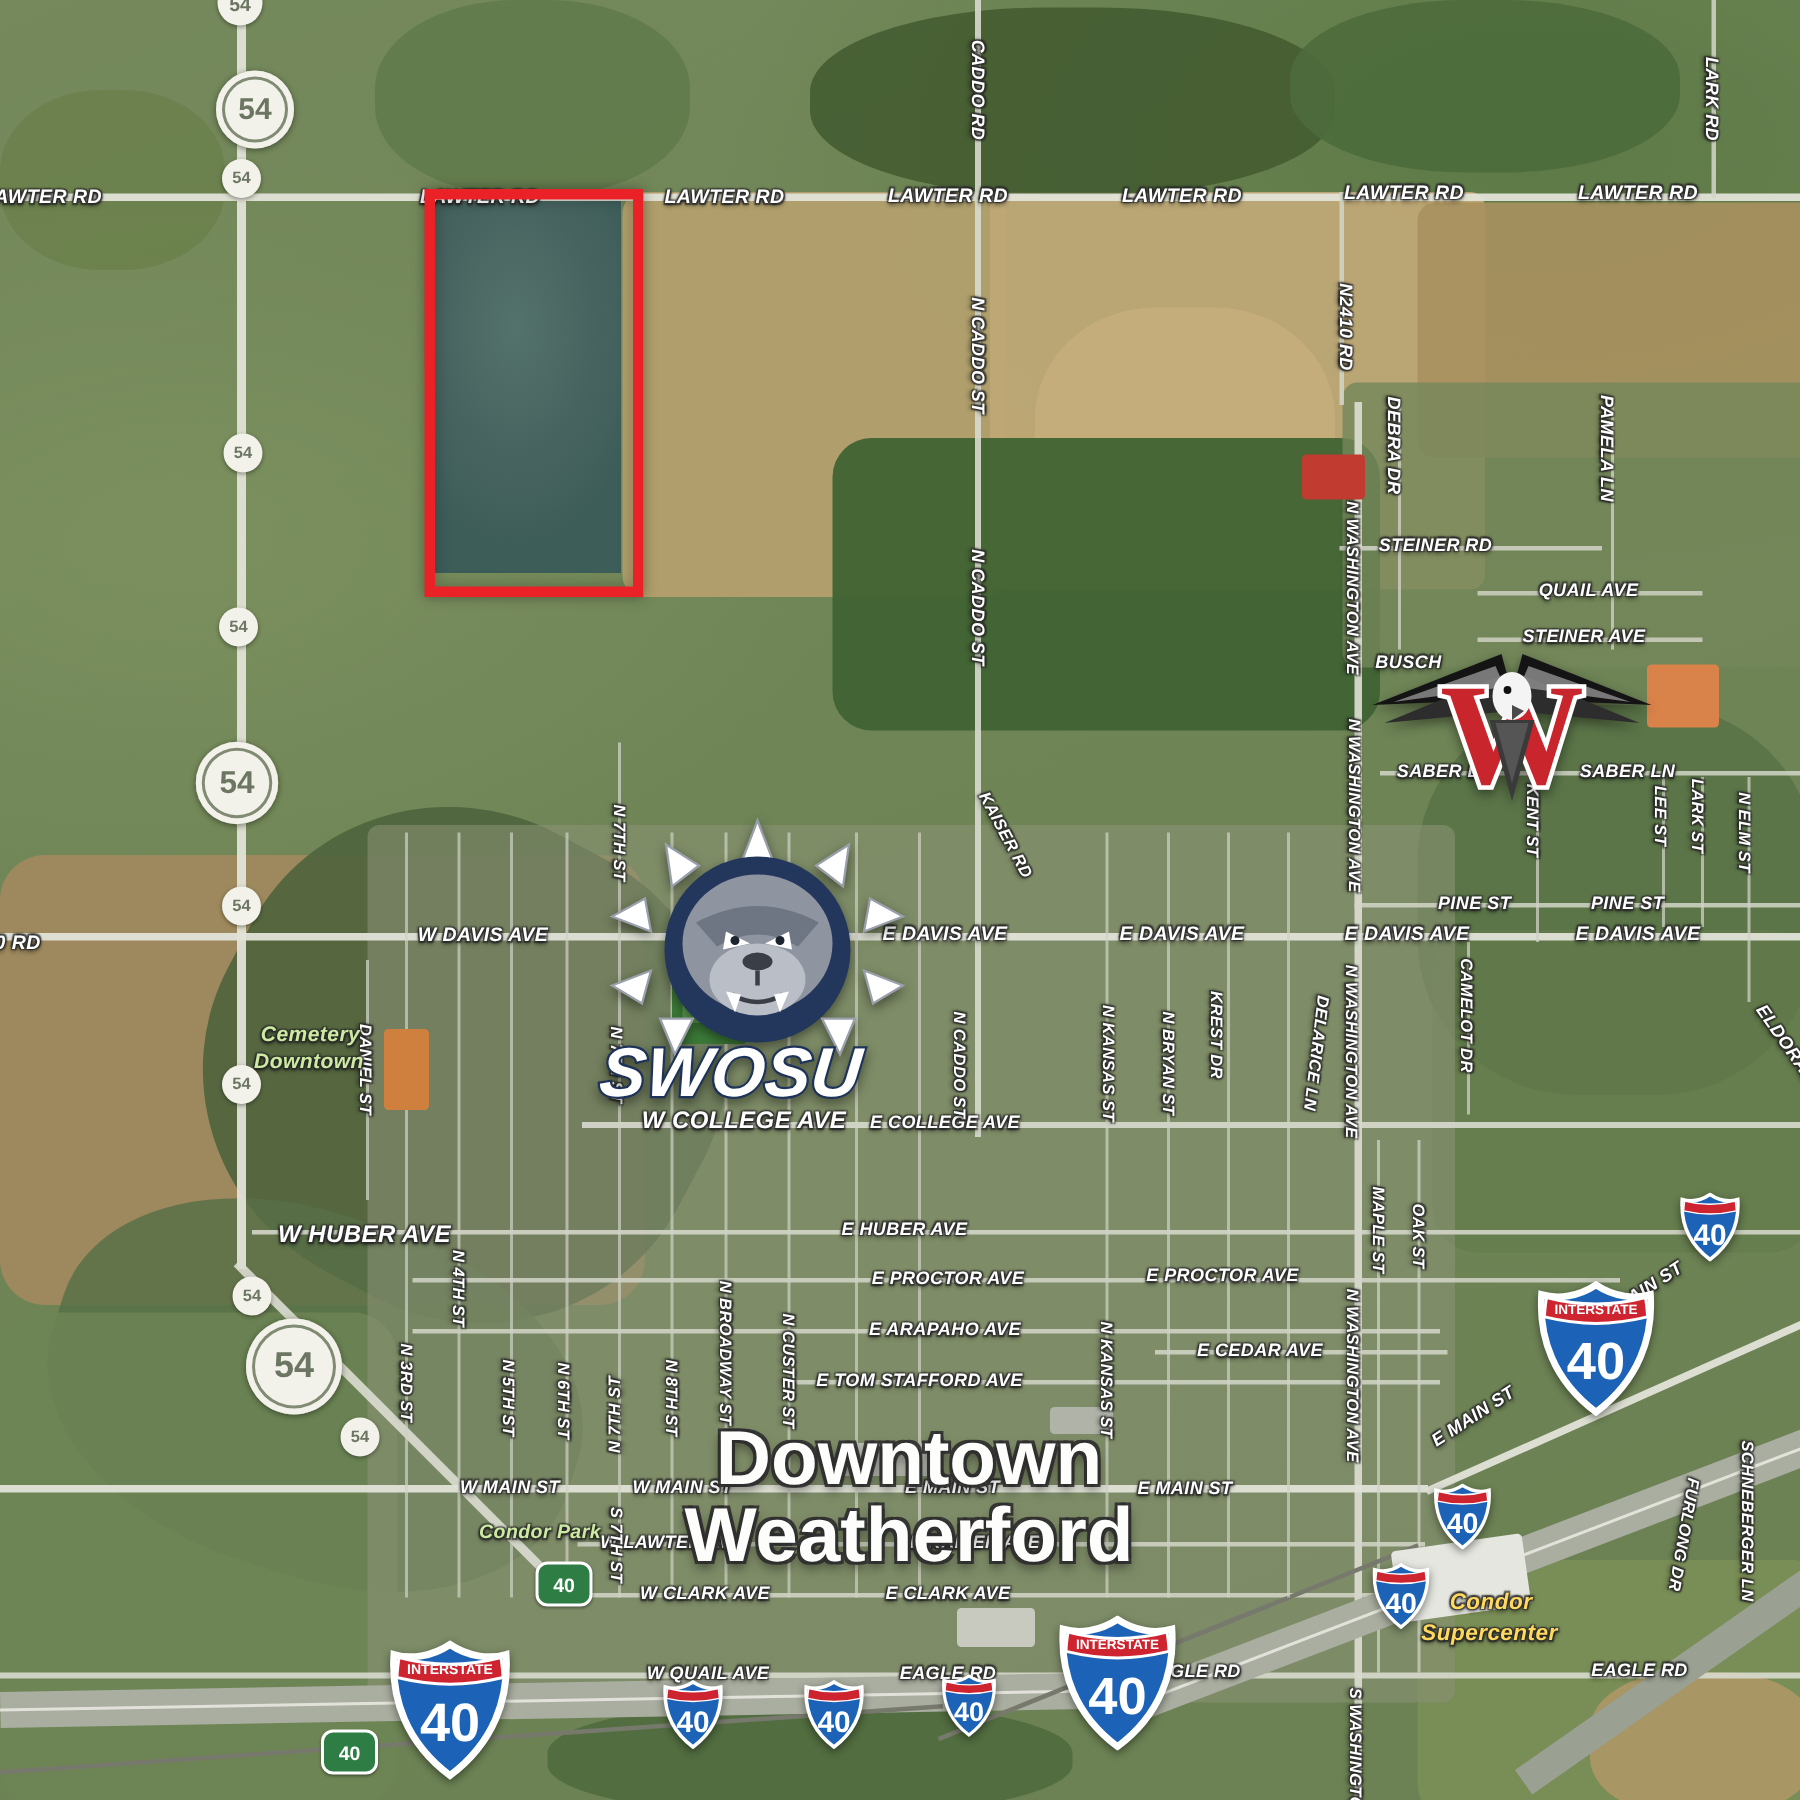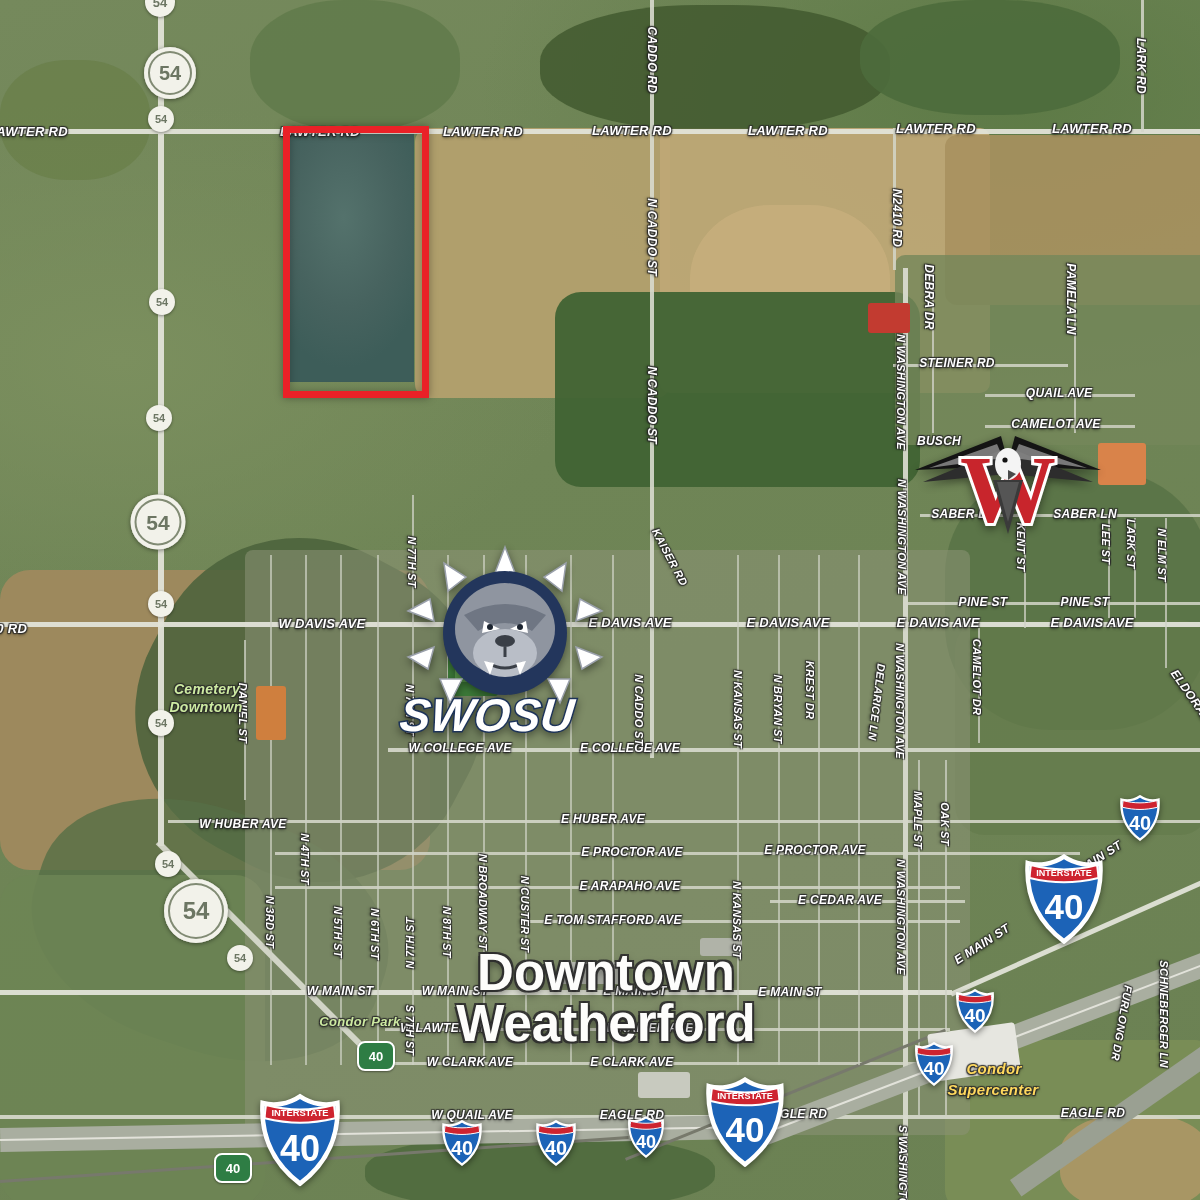--- a/index.html
+++ b/index.html
@@ -199,21 +199,21 @@
     <div class="lbl" style="left: 1092px; top: 128px; font-size: 13px; --r: 0deg;">LAWTER RD</div>
     <div class="lbl" style="left: 652px; top: 60px; font-size: 12px; --r: 90deg;">CADDO RD</div>
     <div class="lbl" style="left: 1141px; top: 66px; font-size: 12px; --r: 90deg;">LARK RD</div>
     <div class="lbl" style="left: 897px; top: 218px; font-size: 12px; --r: 90deg;">N2410 RD</div>
     <div class="lbl" style="left: 652px; top: 237px; font-size: 12px; --r: 90deg;">N CADDO ST</div>
     <div class="lbl" style="left: 929px; top: 297px; font-size: 12px; --r: 90deg;">DEBRA DR</div>
     <div class="lbl" style="left: 1071px; top: 299px; font-size: 12px; --r: 90deg;">PAMELA LN</div>
     <div class="lbl" style="left: 901px; top: 392px; font-size: 11px; --r: 90deg;">N WASHINGTON AVE</div>
     <div class="lbl" style="left: 957px; top: 363px; font-size: 12px; --r: 0deg;">STEINER RD</div>
     <div class="lbl" style="left: 1059px; top: 393px; font-size: 12px; --r: 0deg;">QUAIL AVE</div>
-    <div class="lbl" style="left: 1056px; top: 424px; font-size: 12px; --r: 0deg;">CAMELOT AVE</div>
+    <div class="lbl" style="left: 1056px; top: 424px; font-size: 12px; --r: 0deg;">STEINER AVE</div>
     <div class="lbl under" style="left: 939px; top: 441px; font-size: 12px; --r: 0deg;">BUSCH</div>
     <div class="lbl" style="left: 652px; top: 405px; font-size: 12px; --r: 90deg;">N CADDO ST</div>
     <div class="lbl under" style="left: 963px; top: 514px; font-size: 12px; --r: 0deg;">SABER LN</div>
     <div class="lbl" style="left: 1085px; top: 514px; font-size: 12px; --r: 0deg;">SABER LN</div>
     <div class="lbl" style="left: 1021px; top: 547px; font-size: 11px; --r: 90deg;">KENT ST</div>
     <div class="lbl" style="left: 1106px; top: 544px; font-size: 11px; --r: 90deg;">LEE ST</div>
     <div class="lbl" style="left: 1131px; top: 544px; font-size: 11px; --r: 90deg;">LARK ST</div>
     <div class="lbl" style="left: 1162px; top: 555px; font-size: 11px; --r: 90deg;">N ELM ST</div>
     <div class="lbl" style="left: 902px; top: 537px; font-size: 11px; --r: 90deg;">N WASHINGTON AVE</div>
     <div class="lbl" style="left: 983px; top: 602px; font-size: 12px; --r: 0deg;">PINE ST</div>
@@ -229,24 +229,24 @@
     <div class="lbl" style="left: 412px; top: 562px; font-size: 11px; --r: 90deg;">N 7TH ST</div>
     <div class="lbl" style="left: 8px; top: 628px; font-size: 13px; --r: 0deg;">20 RD</div>
     <div class="lbl" style="left: 738px; top: 709px; font-size: 11px; --r: 90deg;">N KANSAS ST</div>
     <div class="lbl" style="left: 778px; top: 709px; font-size: 11px; --r: 90deg;">N BRYAN ST</div>
     <div class="lbl" style="left: 810px; top: 690px; font-size: 11px; --r: 90deg;">KREST DR</div>
     <div class="lbl" style="left: 877px; top: 702px; font-size: 11px; --r: 97deg;">DELARICE LN</div>
     <div class="lbl" style="left: 900px; top: 701px; font-size: 11px; --r: 90deg;">N WASHINGTON AVE</div>
     <div class="lbl" style="left: 977px; top: 677px; font-size: 11px; --r: 90deg;">CAMELOT DR</div>
     <div class="lbl" style="left: 243px; top: 713px; font-size: 11px; --r: 90deg;">DANIEL ST</div>
     <div class="lbl" style="left: 410px; top: 710px; font-size: 11px; --r: 90deg;">N 7TH ST</div>
-    <div class="lbl" style="left: 460px; top: 748px; font-size: 12px; --r: 0deg;">W COLLEGE AVE</div>
+    <div class="lbl" style="left: 496px; top: 748px; font-size: 16px; --r: 0deg;">W COLLEGE AVE</div>
     <div class="lbl" style="left: 630px; top: 748px; font-size: 12px; --r: 0deg;">E COLLEGE AVE</div>
     <div class="lbl" style="left: 639px; top: 710px; font-size: 11px; --r: 90deg;">N CADDO ST</div>
-    <div class="lbl" style="left: 243px; top: 824px; font-size: 12px; --r: 0deg;">W HUBER AVE</div>
+    <div class="lbl" style="left: 243px; top: 824px; font-size: 16px; --r: 0deg;">W HUBER AVE</div>
     <div class="lbl" style="left: 603px; top: 819px; font-size: 12px; --r: 0deg;">E HUBER AVE</div>
     <div class="lbl" style="left: 632px; top: 852px; font-size: 12px; --r: 0deg;">E PROCTOR AVE</div>
     <div class="lbl" style="left: 815px; top: 850px; font-size: 12px; --r: 0deg;">E PROCTOR AVE</div>
     <div class="lbl" style="left: 630px; top: 886px; font-size: 12px; --r: 0deg;">E ARAPAHO AVE</div>
     <div class="lbl" style="left: 613px; top: 920px; font-size: 12px; --r: 0deg;">E TOM STAFFORD AVE</div>
     <div class="lbl" style="left: 840px; top: 900px; font-size: 12px; --r: 0deg;">E CEDAR AVE</div>
     <div class="lbl" style="left: 918px; top: 820px; font-size: 11px; --r: 90deg;">MAPLE ST</div>
     <div class="lbl" style="left: 945px; top: 824px; font-size: 11px; --r: 90deg;">OAK ST</div>
     <div class="lbl" style="left: 305px; top: 859px; font-size: 11px; --r: 90deg;">N 4TH ST</div>
     <div class="lbl" style="left: 270px; top: 922px; font-size: 11px; --r: 90deg;">N 3RD ST</div>

